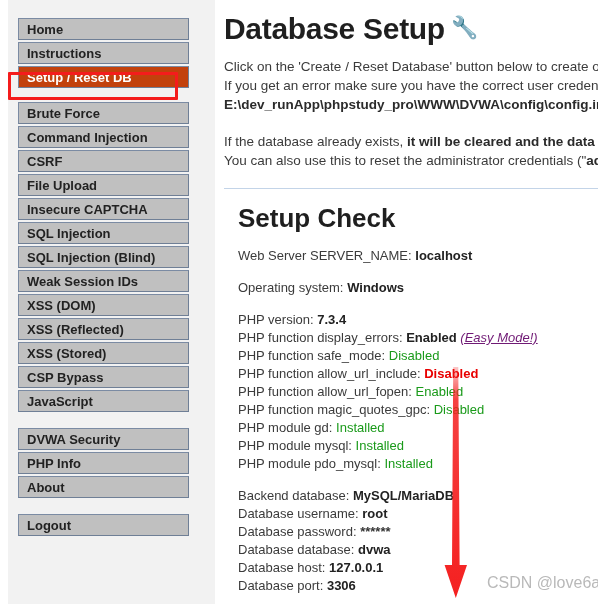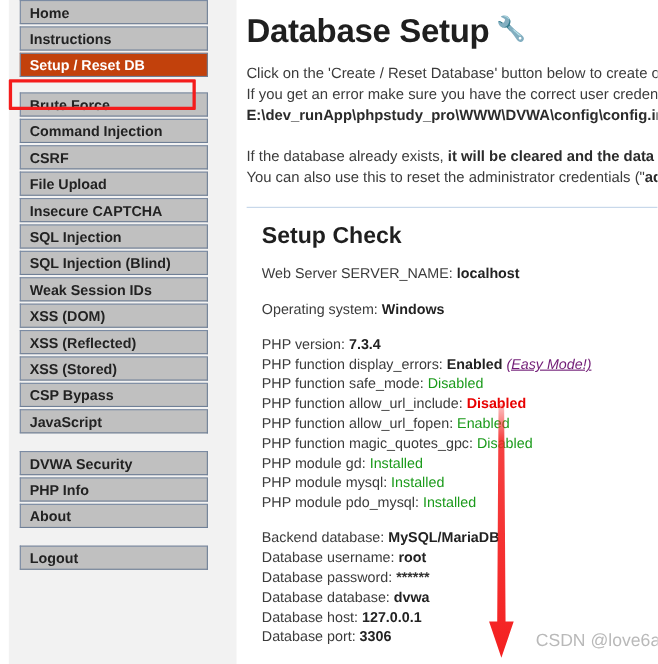--- a/index.html
+++ b/index.html
@@ -33,20 +33,21 @@
 
   
   .sidebar {
     position: absolute;
     left: 8px;
     top: 0;
     width: 207px;
     height: 604px;
     background: #f2f2f2;
     box-sizing: border-box;
+    padding-top: 18px;
   }
 
   .nav-group {
     margin: 0 0 16px 0;
     padding: 0;
     list-style: none;
   }
   .nav-group:first-child { margin-bottom: 14px; }
 
   .nav-item {
@@ -134,21 +135,21 @@
   hr.rule {
     border: none;
     border-top: 1px solid #c3d4e8;
     margin: 18px 0 0 0;
     width: 100%;
   }
 
   .section-title {
     margin: 0;
     padding: 14px 0 0 14px;
-    font-size: 21px;
+    font-size: 26px;
     font-weight: bold;
     color: #1f1f1f;
     white-space: nowrap;
   }
 
   .check-block {
     padding-left: 14px;
     font-size: 13px;
     line-height: 18px;
     color: #3b3b3b;

